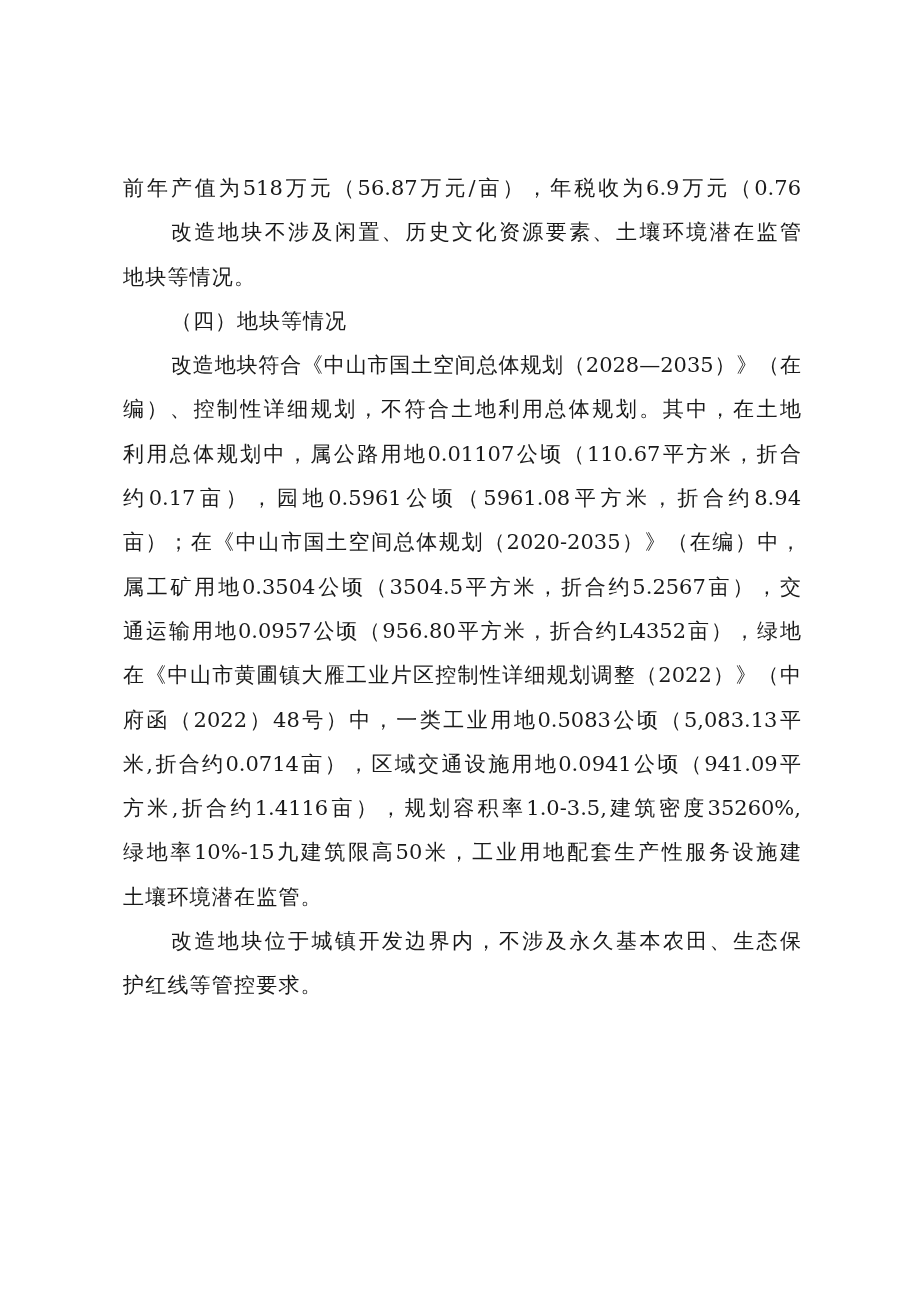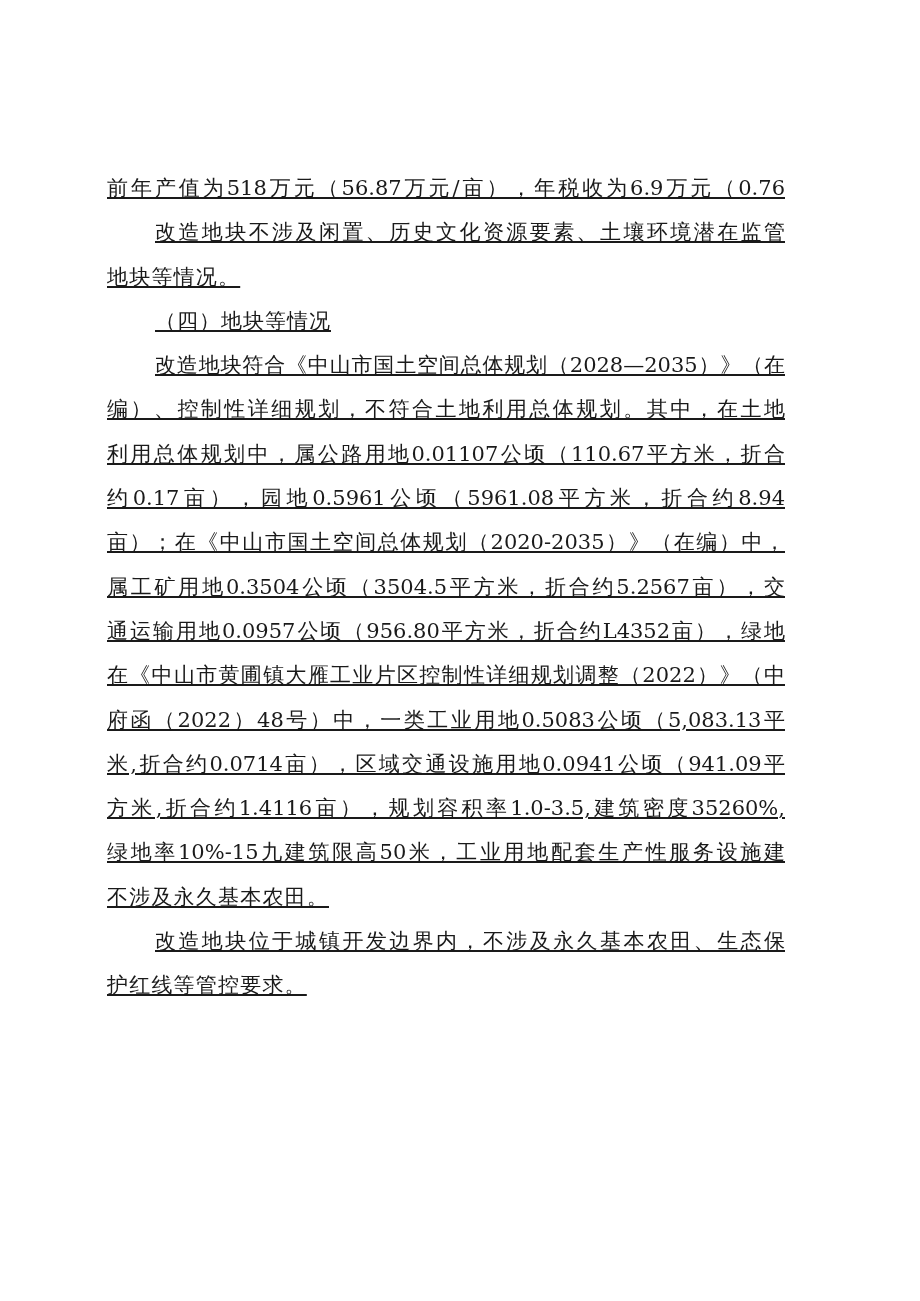--- a/index.html
+++ b/index.html
@@ -10,24 +10,23 @@
   body {
     width: 920px;
     height: 1301px;
     position: relative;
     overflow: hidden;
     font-family: "DejaVu Serif", "Liberation Serif", serif;
     color: #1a1a1a;
   }
   .page {
     position: absolute;
-    left: 107px;
+    left: 123px;
     top: 166px;
     width: 678px;
-    text-decoration: underline;
   }
   .line {
     height: 44.3px;
     line-height: 44.3px;
     font-size: 21px;
     white-space: nowrap;
     letter-spacing: 1.2px;
   }
   .justify {
     text-align: justify;
@@ -61,21 +60,21 @@
     <div class="line justify">利用总体规划中，属公路用地0.01107公顷（110.67平方米，折合</div>
     <div class="line justify">约0.17亩），园地0.5961公顷（5961.08平方米，折合约8.94</div>
     <div class="line justify">亩）；在《中山市国土空间总体规划（2020-2035）》（在编）中，</div>
     <div class="line justify">属工矿用地0.3504公顷（3504.5平方米，折合约5.2567亩），交</div>
     <div class="line justify">通运输用地0.0957公顷（956.80平方米，折合约L4352亩），绿地</div>
     <div class="line justify">在《中山市黄圃镇大雁工业片区控制性详细规划调整（2022）》（中</div>
     <div class="line justify">府函（2022）48号）中，一类工业用地0.5083公顷（5,083.13平</div>
     <div class="line justify">米,折合约0.0714亩），区域交通设施用地0.0941公顷（941.09平</div>
     <div class="line justify">方米,折合约1.4116亩），规划容积率1.0-3.5,建筑密度35260%,</div>
     <div class="line justify">绿地率10%-15九建筑限高50米，工业用地配套生产性服务设施建</div>
-    <div class="line">不涉及永久基本农田。</div>
+    <div class="line">土壤环境潜在监管。</div>
   </div>
 
   <div>
     <div class="line justify indent">改造地块位于城镇开发边界内，不涉及永久基本农田、生态保</div>
     <div class="line">护红线等管控要求。</div>
   </div>
 
 </div>
 
 </body></html>

